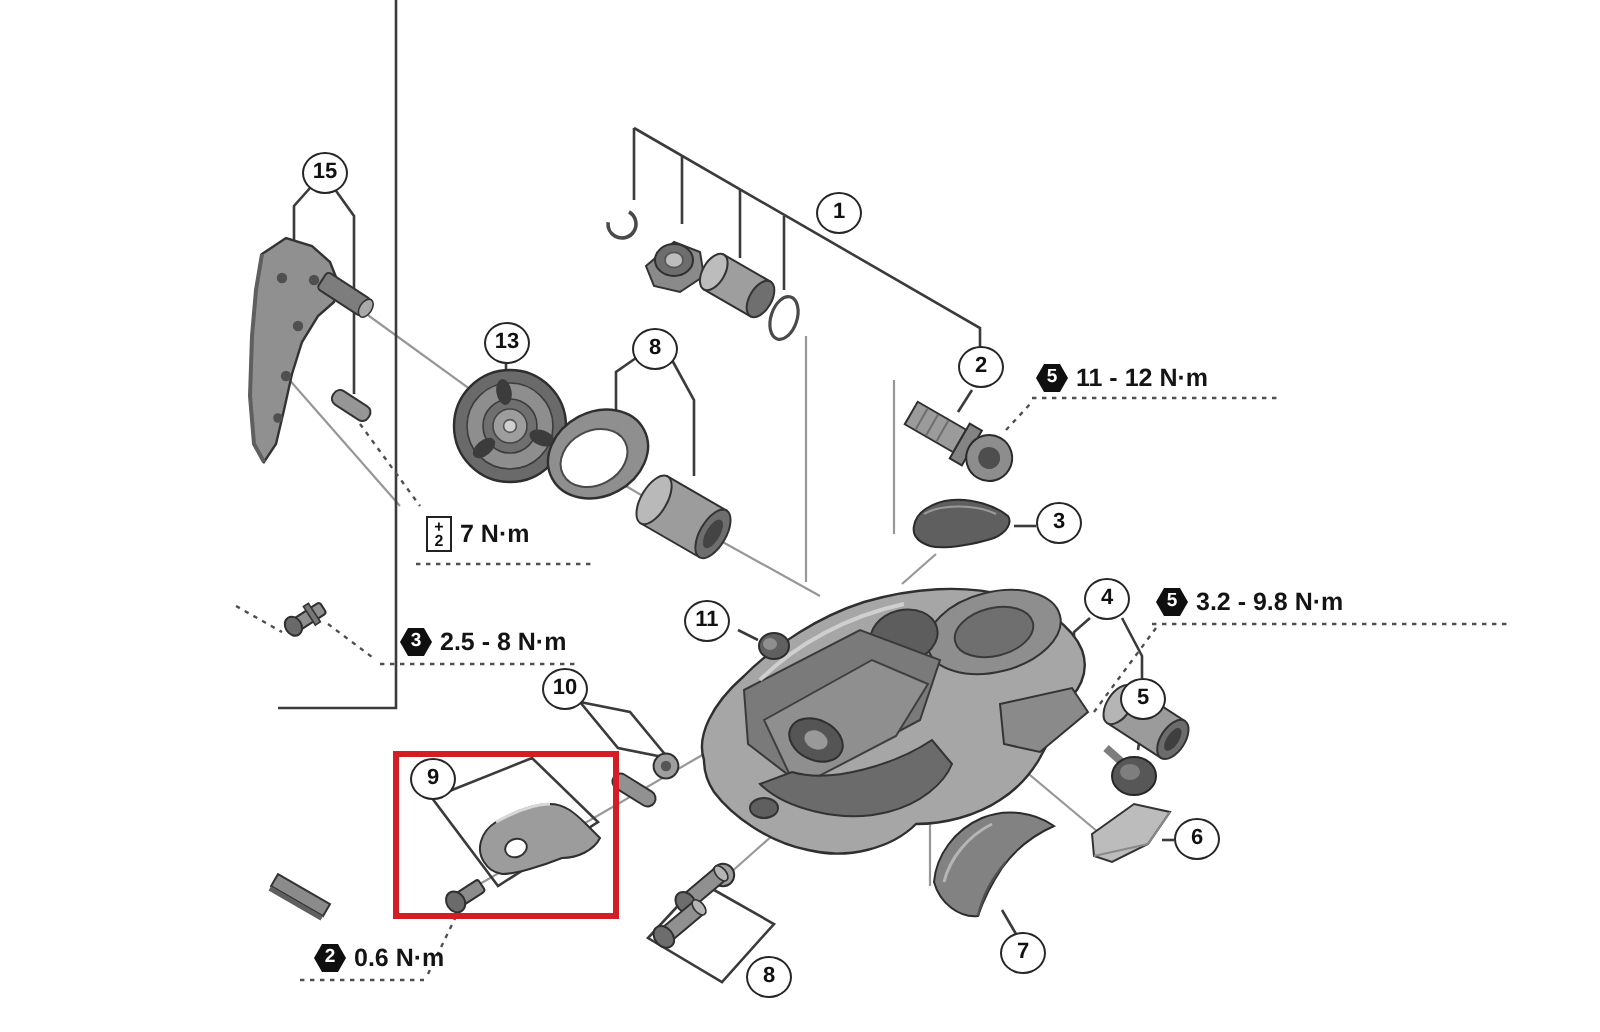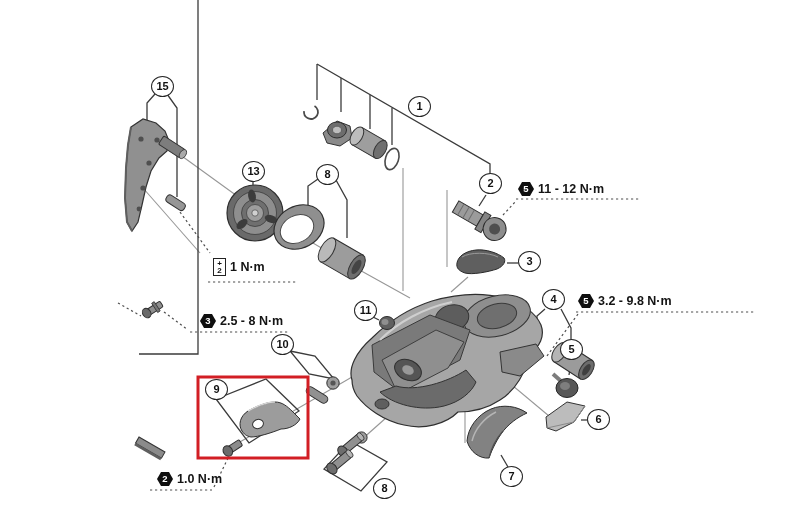--- a/index.html
+++ b/index.html
@@ -260,21 +260,21 @@
 <div class="callout" style="left:408px;top:96px">1</div>
 <div class="callout" style="left:479px;top:173px">2</div>
 <div class="callout" style="left:518px;top:251px">3</div>
 <div class="callout" style="left:542px;top:289px">4</div>
 <div class="callout" style="left:560px;top:339px">5</div>
 <div class="callout" style="left:587px;top:409px">6</div>
 <div class="callout" style="left:500px;top:466px">7</div>
 <div class="callout" style="left:373px;top:478px">8</div>
 <div class="callout" style="left:205px;top:379px">9</div>
 <div class="callout" style="left:271px;top:334px">10</div>
-<div class="callout" style="left:354px;top:300px">11</div>
+<div class="callout" style="left:342px;top:300px">11</div>
 <div class="callout" style="left:316px;top:164px">8</div>
 <div class="callout" style="left:242px;top:161px">13</div>
 <div class="callout" style="left:151px;top:76px">15</div>
 
 <div class="tnote" style="left:518px;top:180px">
   <span class="hex">5</span>
   <span>11 - 12 N·m</span>
 </div>
 <div class="tnote" style="left:578px;top:292px">
   <span class="hex">5</span>
@@ -282,20 +282,20 @@
 </div>
 <div class="tnote" style="left:200px;top:312px">
   <span class="hex">3</span>
   <span>2.5 - 8 N·m</span>
 </div>
 <div class="tnote" style="left:213px;top:258px">
   <span class="ph">
         <i>+</i>
         <i>2</i>
       </span>
-  <span>1 N·m</span>
+  <span>7 N·m</span>
 </div>
 <div class="tnote" style="left:157px;top:470px">
   <span class="hex">2</span>
-  <span>1.0 N·m</span>
+  <span>0.6 N·m</span>
 </div>
 
 </div>
 
 </body></html>

